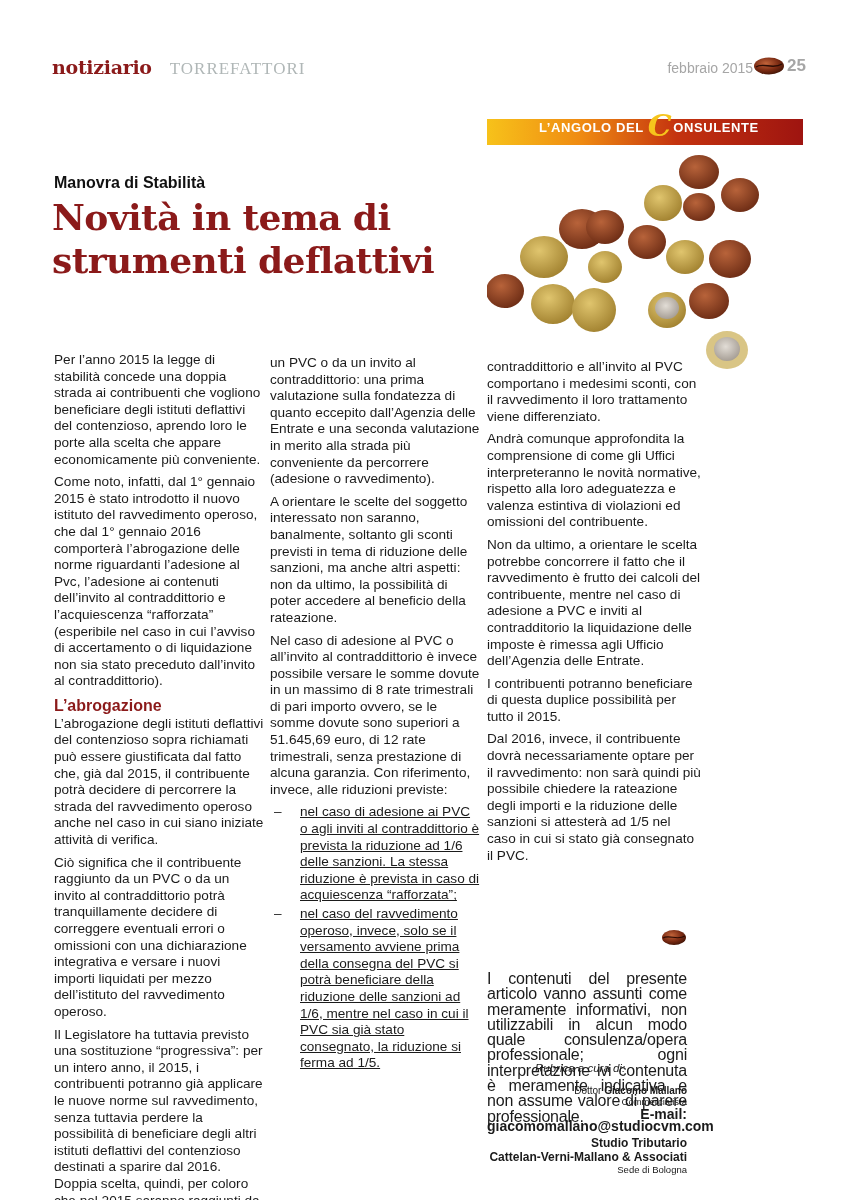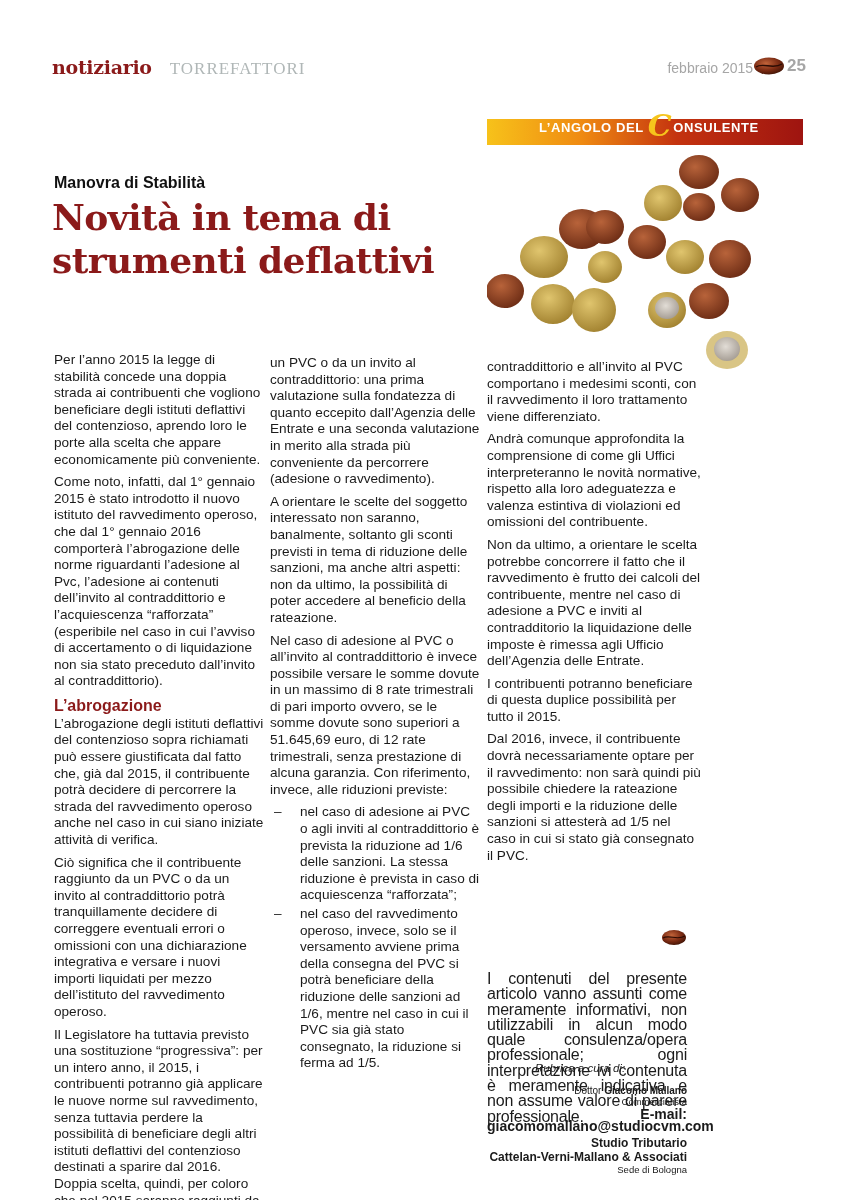--- a/index.html
+++ b/index.html
@@ -28,21 +28,21 @@
 
     .col { position: absolute; top: 352px; font-size: 13.6px; line-height: 16.6px; color: #1b1b1b; }
     .col p { margin: 0 0 6px 0; }
     .col1 { left: 54px; width: 210px; }
     .col2 { left: 270px; width: 210px; top: 355px; }
     .col3 { left: 487px; width: 215px; top: 359px; }
 
     .h2 { font-size: 16px; font-weight: bold; color: #8b1a1a; margin: 6px 0 0 0; line-height: 20px; }
     .col p.tight { margin-bottom: 0; }
 
-    ul.dash { list-style: none; padding: 0; margin: 6px 0 6px 0; }
+    ul.dash { list-style: none; padding: 0; margin: 6px 0 6px 0; text-decoration: underline; }
     ul.dash li { position: relative; padding-left: 30px; margin-bottom: 2px; }
     ul.dash li::before { content: "–"; position: absolute; left: 4px; }
 
     .endbean { position: absolute; left: 661px; top: 929px; width: 26px; height: 17px; }
 
     .disclaimer { position: absolute; left: 487px; top: 971px; width: 200px; font-size: 16px; line-height: 15.3px; color: #1b1b1b; text-align: justify; letter-spacing: -0.2px; }
 
     .credits { position: absolute; left: 487px; top: 1062px; width: 200px; }
     .cred-label { font-size: 11.5px; font-style: italic; color: #222; margin-left: 48px; }
     .cred-right { text-align: right; }

